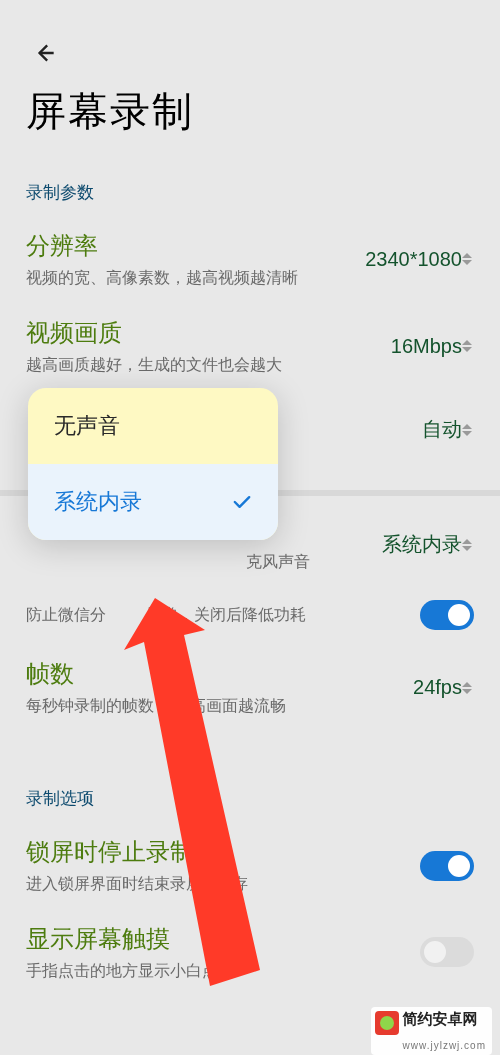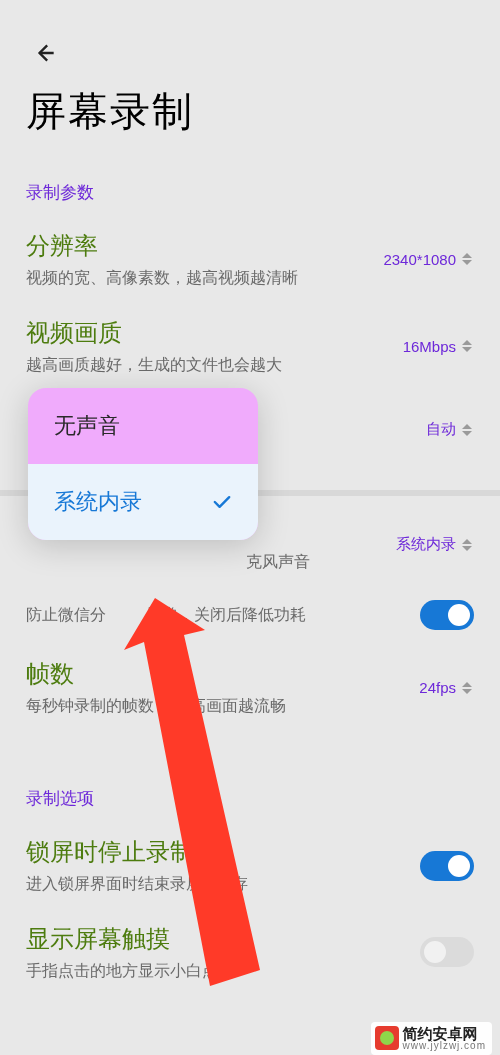--- a/index.html
+++ b/index.html
@@ -24,21 +24,21 @@
       align-items: center;
     }
     .page-title {
       font-size: 40px;
       font-weight: 500;
       margin: 12px 0 42px 6px;
       letter-spacing: 2px;
     }
     .section-label {
       font-size: 17px;
-      color: #6d28d9;
+      color: #0c4a6e;
       margin: 0 0 24px 6px;
       font-weight: 500;
     }
     .setting-row {
       display: flex;
       justify-content: space-between;
       align-items: center;
       padding: 2px 6px 26px;
     }
     .setting-left {
@@ -49,25 +49,24 @@
       font-weight: 500;
       color: #4d7c0f;
       margin-bottom: 6px;
     }
     .setting-desc {
       font-size: 16px;
       color: #6a6a6a;
       line-height: 1.3;
     }
     .setting-value {
-      font-size: 15px;
-      color: #6d28d9;
+      font-size: 20px;
+      color: #14532d;
       display: flex;
       align-items: center;
-      gap: 6px;
     }
     .chevrons {
       width: 12px;
       height: 20px;
       position: relative;
       display: flex;
       flex-direction: column;
       justify-content: center;
       gap: 2px;
     }
@@ -100,22 +99,22 @@
     }
     .toggle-off {
       background: #c8c8c8;
     }
     .toggle-off::after { left: 4px; right: auto; }
 
     .popup {
       position: absolute;
       top: 388px;
       left: 28px;
-      width: 230px;
-      background: #f0abfc;
+      width: 250px;
+      background: #fef9c3;
       border-radius: 18px;
       box-shadow: 0 6px 32px rgba(0,0,0,0.18);
       overflow: hidden;
       z-index: 10;
     }
     .popup-item {
       padding: 23px 26px;
       font-size: 22px;
       color: #2a2a2a;
       display: flex;
@@ -144,21 +143,21 @@
       background: rgba(255,255,255,0.95);
       border-radius: 4px;
       padding: 4px 6px 4px 32px;
       font-size: 15px;
       font-weight: 600;
       color: #222;
       z-index: 30;
       line-height: 1;
     }
     .watermark .sub{
-      display:block;font-size:10px;color:#777;letter-spacing:1px;font-weight:400;margin-top:0;
+      display:block;font-size:10px;color:#777;letter-spacing:1px;font-weight:400;margin-top:15px;
     }
     .wm-icon{
       position:absolute;left:4px;top:4px;width:24px;height:24px;background:#e63b2e;border-radius:4px;
     }
     .wm-icon::after{
       content:'';position:absolute;inset:5px;border-radius:50%;background:#8fd64a;
     }
     .section-gap { height: 44px; }
   </style>
 </head>

